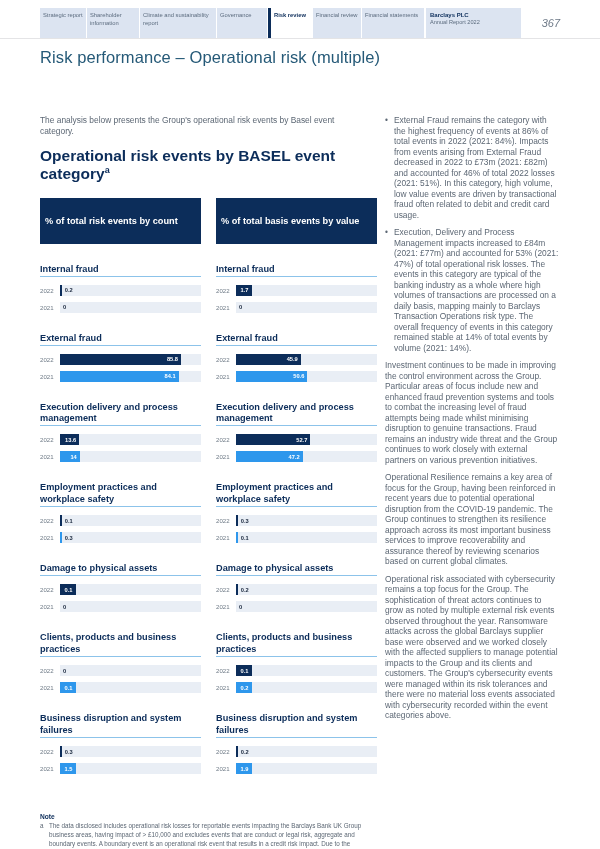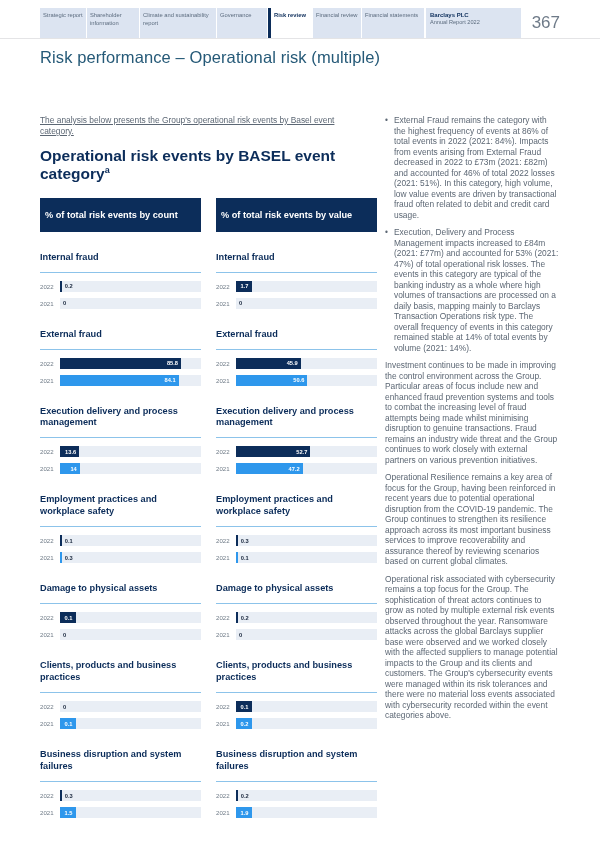--- a/index.html
+++ b/index.html
@@ -15,38 +15,38 @@
   .tabs .tab:nth-child(3){width:76px;}
   .tabs .tab:nth-child(4){width:50px;}
   .tabs .tab:nth-child(5){width:44px;}
   .tabs .tab:nth-child(6){width:48px;}
   .tabs .tab:nth-child(7){width:62px;}
   .tab.active{background:#ffffff;border-left:3px solid #0c2d5a;font-weight:bold;color:#0c2d5a;}
   .nav-spacer{flex:1;background:#dce4f1;margin-left:1px;}
   .brand{width:96px;background:#dce4f1;margin-left:1px;padding:4px 4px;box-sizing:border-box;}
   .brand .b1{font-size:6px;font-weight:bold;color:#0c2d5a;}
   .brand .b2{font-size:5.6px;color:#5b6b7e;margin-top:1px;}
-  .pagenum{width:40px;display:flex;align-items:center;justify-content:flex-end;font-size:17px;color:#6e7a88;background:#ffffff;}
+  .pagenum{width:40px;display:flex;align-items:center;justify-content:flex-end;font-size:11px;color:#6e7a88;background:#ffffff;font-style:italic;}
   .toprule{border-top:1px solid #e4e4e6;margin:0 -40px;}
 
   .page-title{font-size:16.5px;font-weight:400;color:#265a78;margin-top:9px;letter-spacing:0.1px;}
 
   .main{display:flex;margin-top:48px;}
   .left{width:337px;flex:none;}
   .right{width:175px;flex:none;margin-left:8px;}
 
-  .intro{font-size:8.4px;line-height:1.3;color:#5c6774;width:310px;text-decoration:underline;}
+  .intro{font-size:8.4px;line-height:1.3;color:#5c6774;width:310px;}
   .chart-heading{font-size:15.5px;font-weight:bold;color:#0c2d5a;line-height:1.15;margin-top:10px;width:300px;}
   .chart-heading sup{font-size:9px;}
 
   .cols{display:flex;gap:15px;margin-top:15px;}
   .col{width:161px;flex:none;}
-  .col-header{background:#0c2d5a;color:#ffffff;font-weight:bold;font-size:9.2px;padding:12px 5px;box-sizing:border-box;}
+  .col-header{background:#0c2d5a;color:#ffffff;font-weight:bold;font-size:9.2px;padding:18px 5px;box-sizing:border-box;}
   .group{margin-top:20px;}
-  .group-title{font-size:9.2px;font-weight:bold;color:#0c2d5a;line-height:1.3;padding-bottom:8px;border-bottom:1px solid #8cc3ea;margin-bottom:8px;}
+  .group-title{font-size:9.2px;font-weight:bold;color:#0c2d5a;line-height:1.3;padding-bottom:0;border-bottom:1px solid #8cc3ea;margin-bottom:8px;}
   .row{display:flex;align-items:center;margin-top:6px;}
   .yr{width:20px;flex:none;font-size:6.1px;color:#6f7b87;}
   .track{flex:1;height:11px;background:#e9eef5;position:relative;}
   .bar{height:100%;position:absolute;left:0;top:0;display:flex;align-items:center;justify-content:flex-end;box-sizing:border-box;}
   .val-in{color:#ffffff;font-size:5.7px;font-weight:bold;padding-right:3px;white-space:nowrap;}
   .val-out{position:absolute;top:50%;transform:translateY(-50%);font-size:5.7px;font-weight:bold;color:#16243a;white-space:nowrap;}
 
   .note{margin-top:38px;width:328px;font-size:6.3px;line-height:1.4;color:#5c6774;}
   .note-head{font-size:6.6px;font-weight:bold;color:#0c2d5a;margin-bottom:1px;}
   .note-item{display:flex;}
@@ -214,21 +214,21 @@
                 <span class="yr">2021</span>
                 <div class="track">
                   <div class="bar" style="width: 11%; background: rgb(46, 151, 236);">
                     <span class="val-in">1.5</span>
                   </div>
                 </div>
               </div>
             </div>
           </div>
           <div class="col">
-            <div class="col-header">% of total risk events by value</div>
+            <div class="col-header">% of total basis events by value</div>
             <div class="group">
               <div class="group-title">Internal fraud</div>
               <div class="row">
                 <span class="yr">2022</span>
                 <div class="track">
                   <div class="bar" style="width: 11%; background: rgb(12, 45, 90);">
                     <span class="val-in">1.7</span>
                   </div>
                 </div>
               </div>

